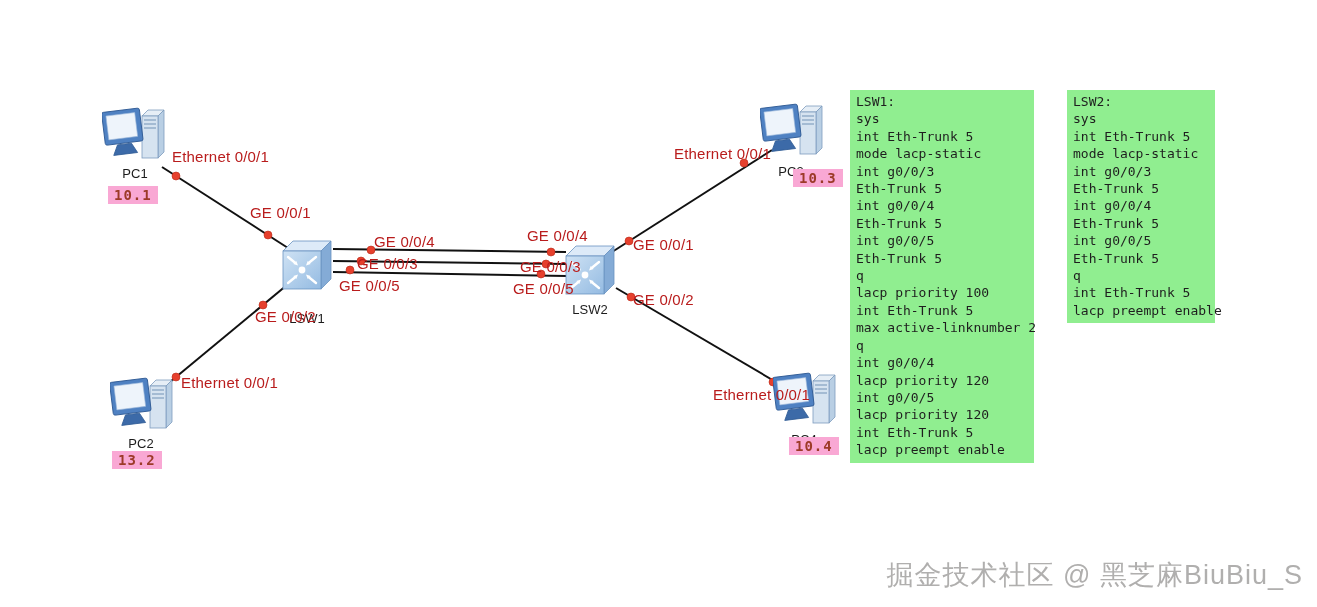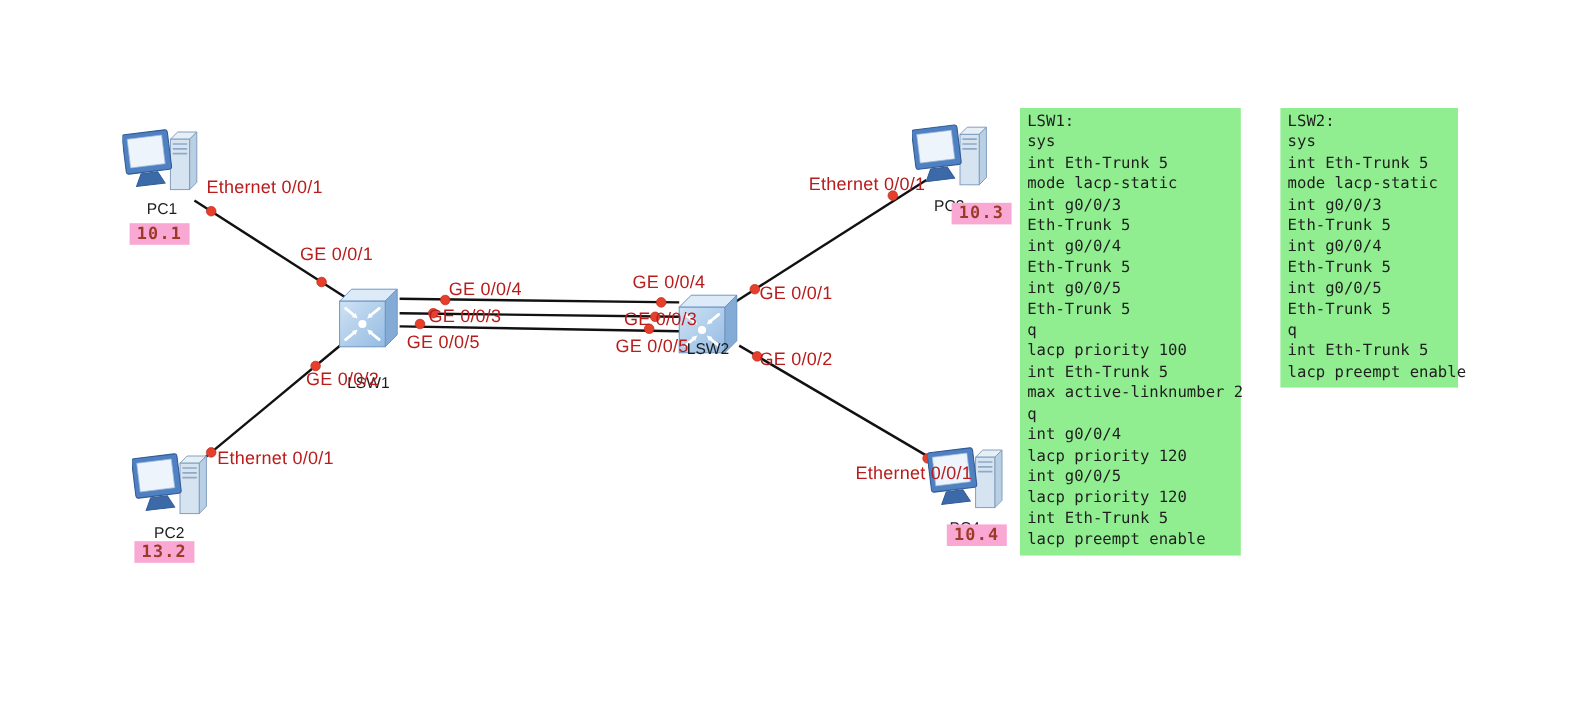--- a/index.html
+++ b/index.html
@@ -135,21 +135,21 @@
     <svg width="54" height="54" viewBox="0 0 54 54">
         <use href="#icon-switch-def"></use>
       </svg>
   </div>
 
   <span class="dev-label" style="left:102px;top:166px;">PC1</span>
   <span class="dev-label" style="left:108px;top:436px;">PC2</span>
   <span class="dev-label" style="left:758px;top:164px;">PC3</span>
   <span class="dev-label" style="left:771px;top:432px;">PC4</span>
   <span class="dev-label" style="left:274px;top:286px;margin-top:25px;">LSW1</span>
-  <span class="dev-label" style="left:557px;top:283px;">LSW2</span>
+  <span class="dev-label" style="left:557px;top:302px;">LSW2</span>
 
   <span class="ip-badge" style="left:108px;top:186px;">10.1</span>
   <span class="ip-badge" style="left:112px;top:451px;">13.2</span>
   <span class="ip-badge" style="left:769px;top:169px;margin-left:24px;">10.3</span>
   <span class="ip-badge" style="left:789px;top:437px;">10.4</span>
 
   <span class="port-label" style="left:172px;top:148px;">Ethernet 0/0/1</span>
   <span class="port-label" style="left:250px;top:204px;">GE 0/0/1</span>
   <span class="port-label" style="left:255px;top:308px;">GE 0/0/2</span>
   <span class="port-label" style="left:181px;top:374px;">Ethernet 0/0/1</span>
@@ -196,14 +196,15 @@
 Eth-Trunk 5
 int g0/0/4
 Eth-Trunk 5
 int g0/0/5
 Eth-Trunk 5
 q
 int Eth-Trunk 5
 lacp preempt enable</pre>
   </div>
 
+  <div class="watermark">掘金技术社区 @ 黑芝麻BiuBiu_S</div>
 
 </div>
 
 </body></html>

